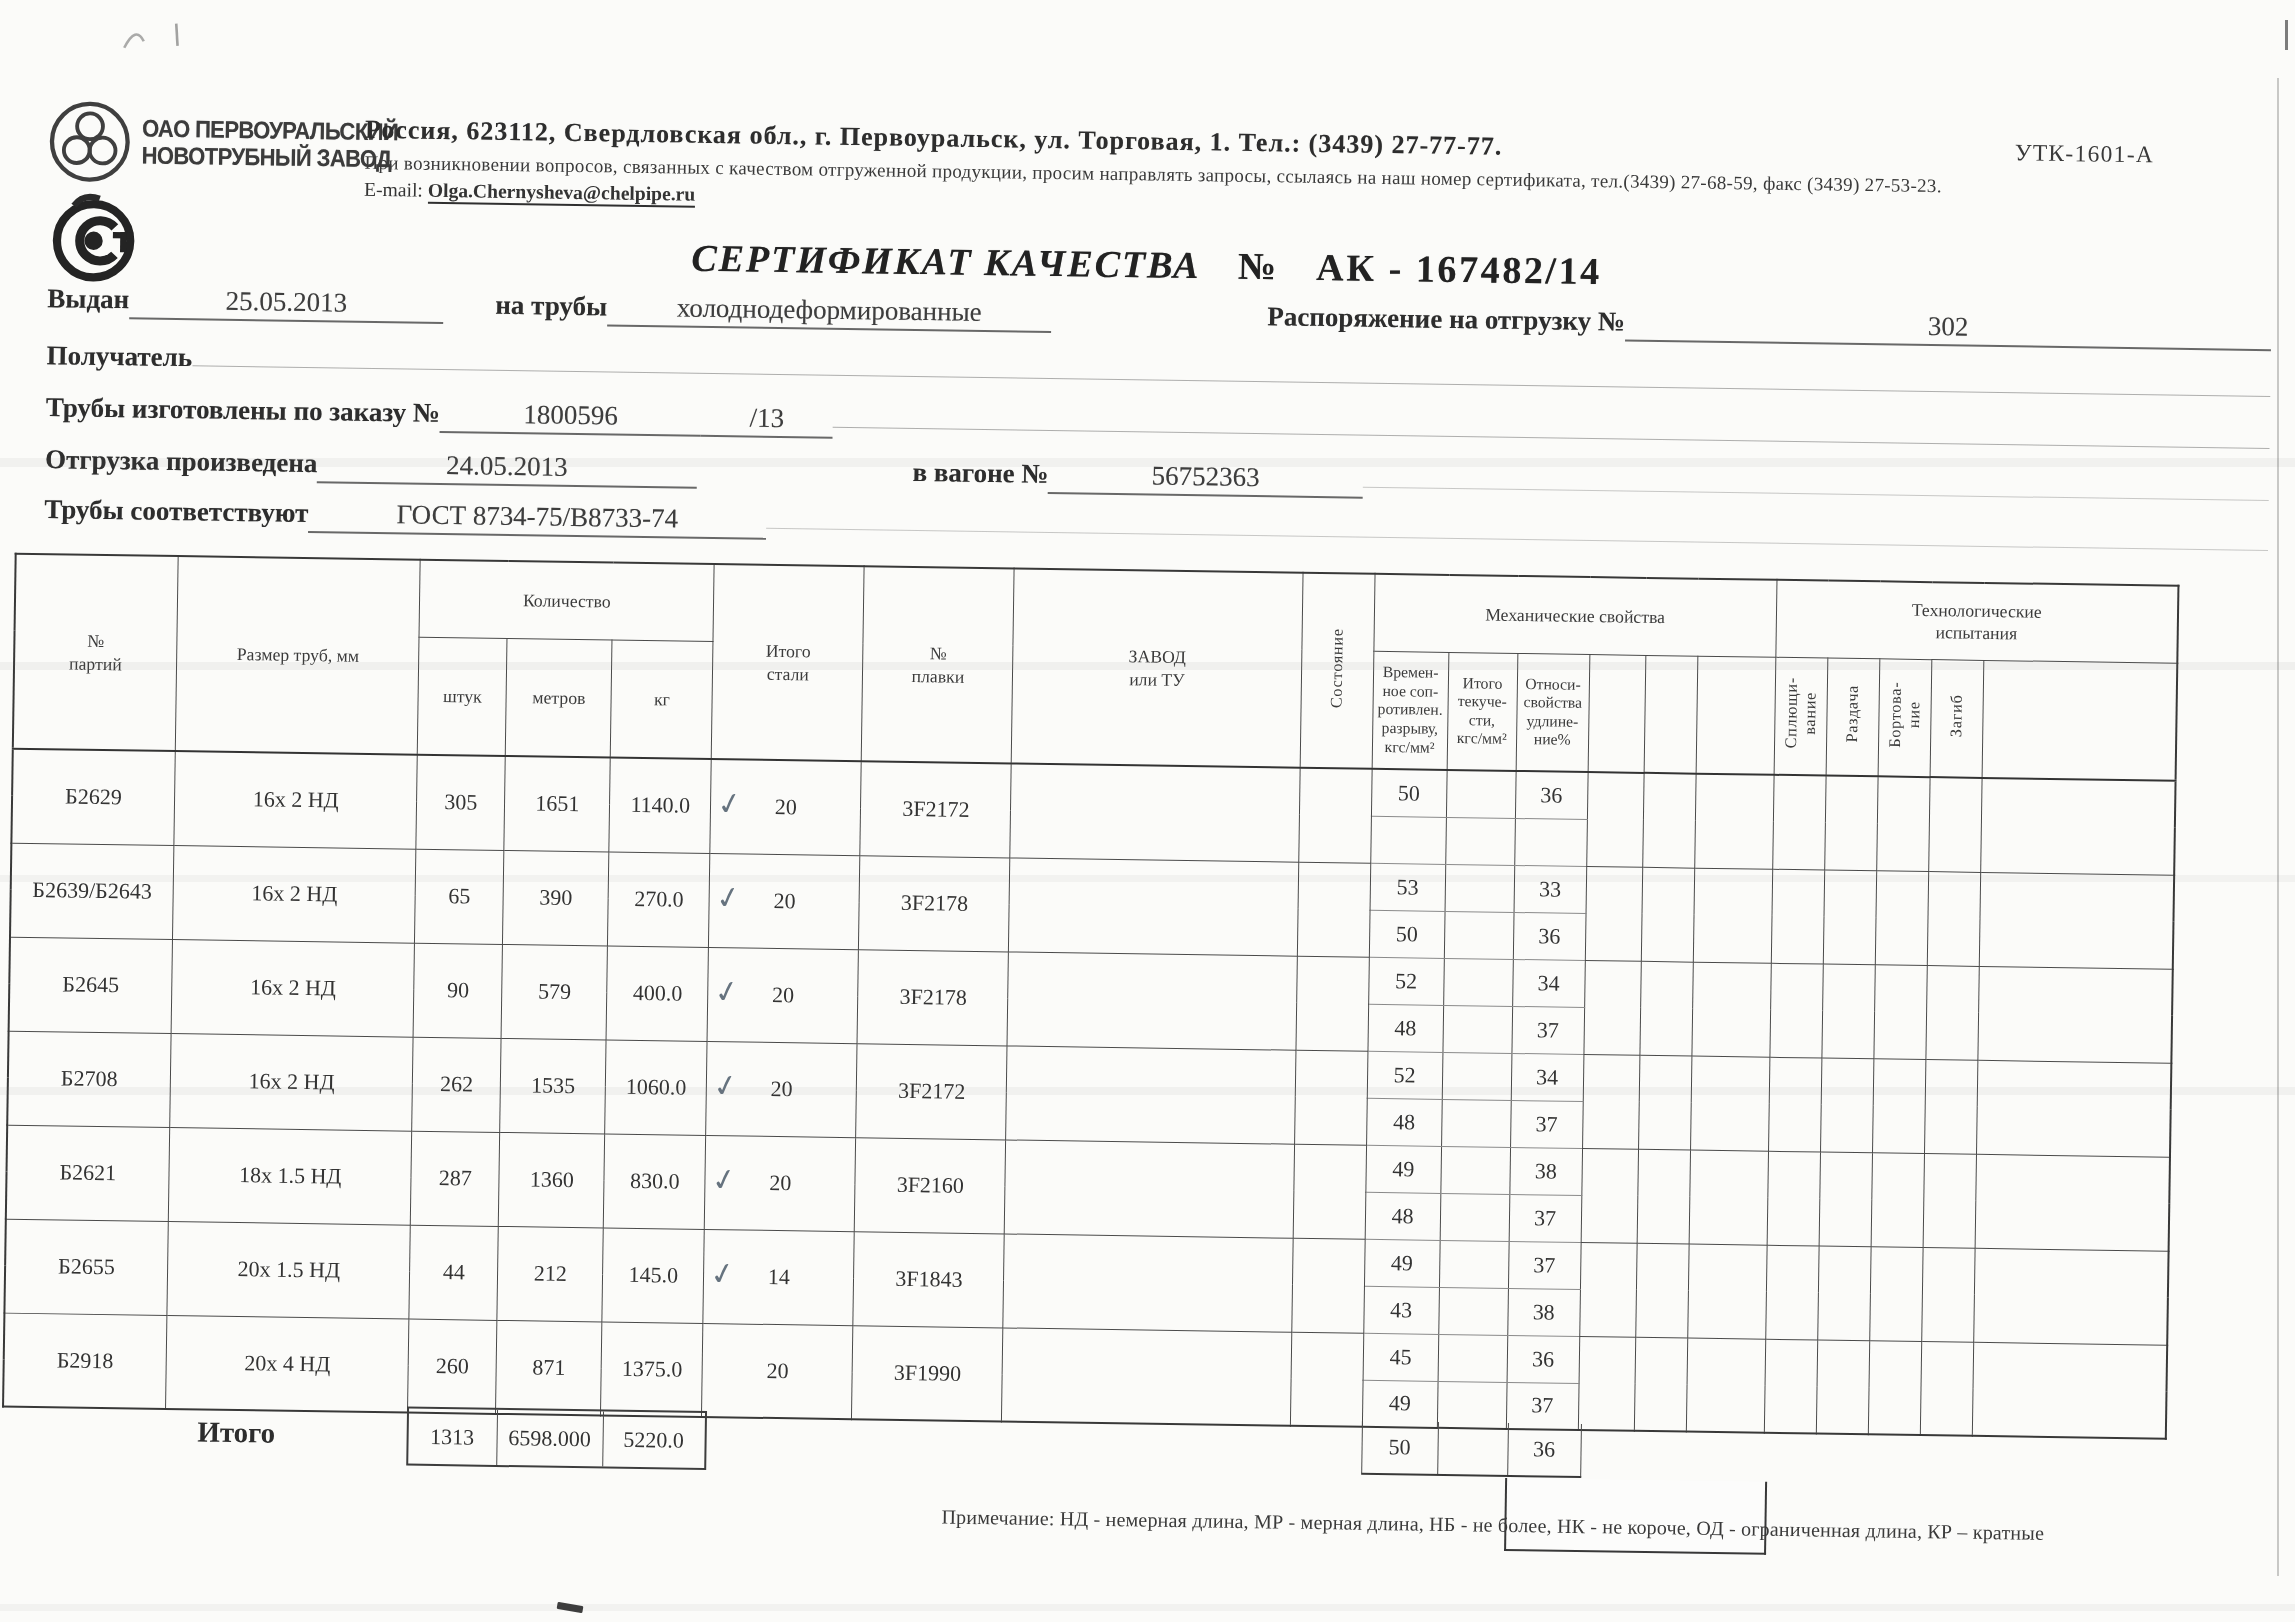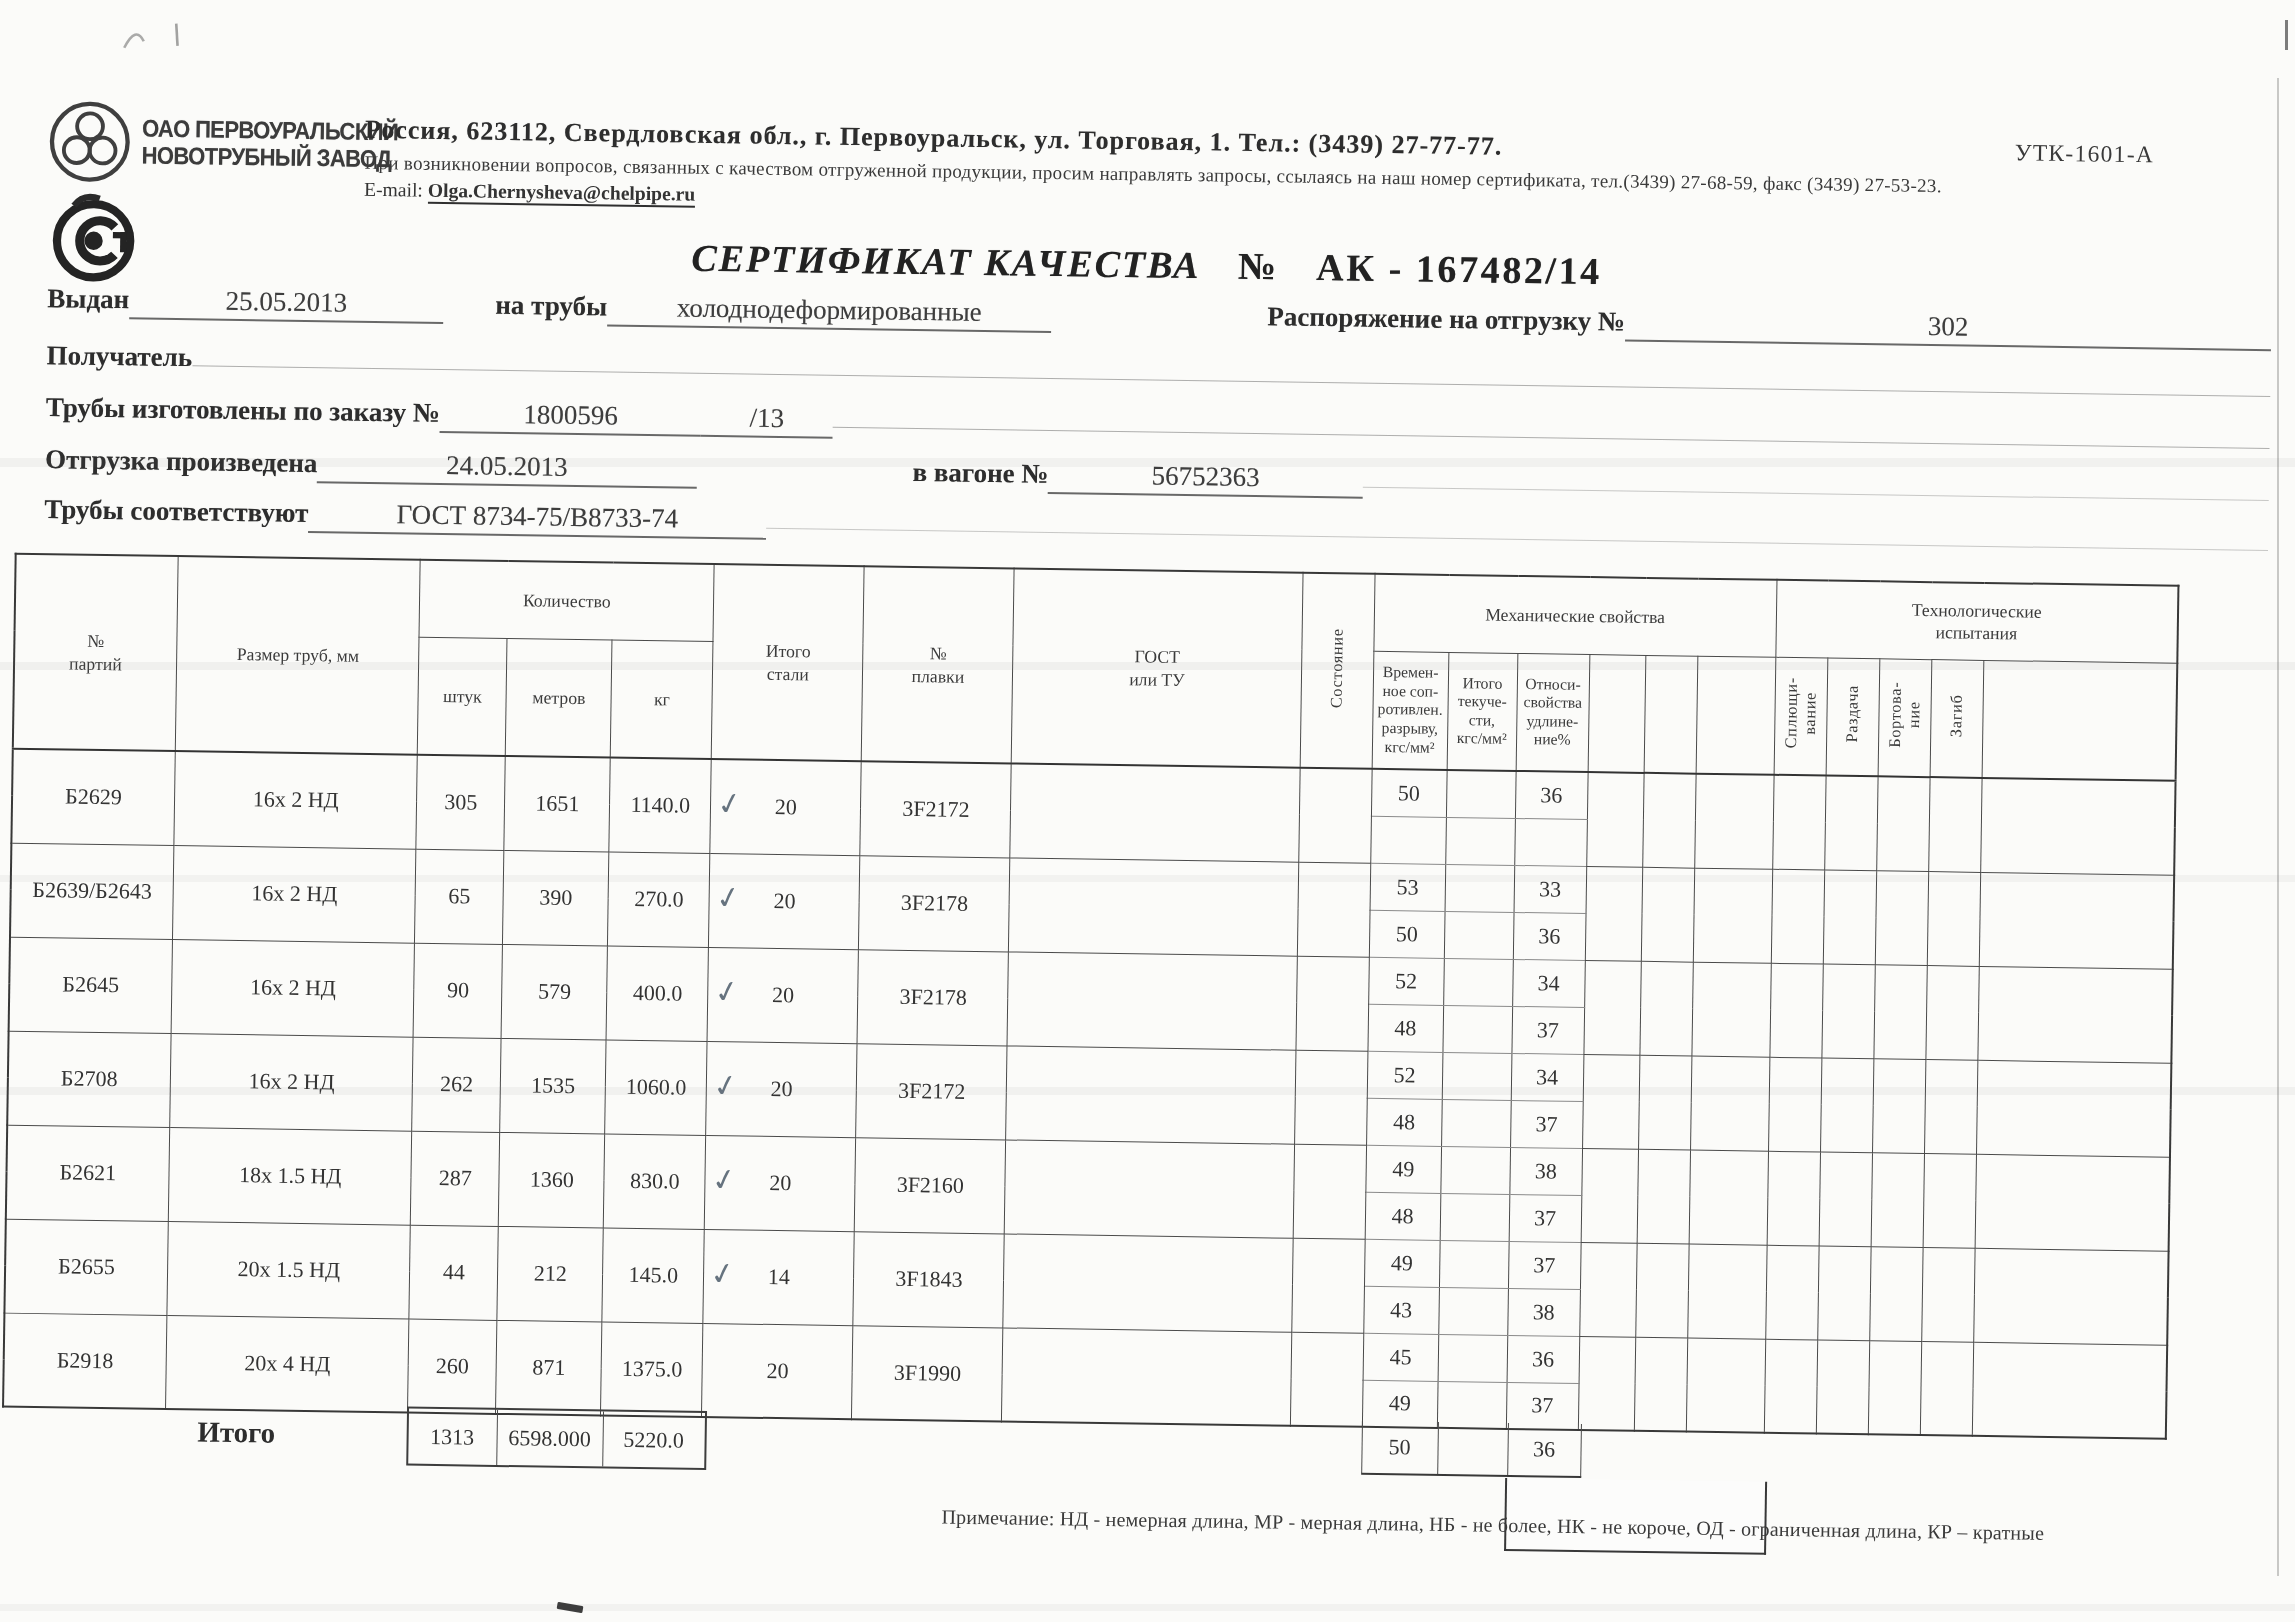--- a/index.html
+++ b/index.html
@@ -188,21 +188,21 @@
     <thead>
       <tr class="grow">
         <th rowspan="2"><span class="pre">№
 партий</span></th>
         <th rowspan="2">Размер труб, мм</th>
         <th colspan="3">Количество</th>
         <th rowspan="2"><span class="pre">Итого
 стали</span></th>
         <th rowspan="2"><span class="pre">№
 плавки</span></th>
-        <th rowspan="2"><span class="pre">ГОСТ
+        <th rowspan="2"><span class="pre">ЗАВОД
 или ТУ</span></th>
         <th rowspan="2"><span class="vert">Состояние</span></th>
         <th colspan="6">Механические свойства</th>
         <th colspan="5"><span class="pre">Технологические
 испытания</span></th>
       </tr>
       <tr class="srow">
         <th>штук</th>
         <th>метров</th>
         <th>кг</th>

